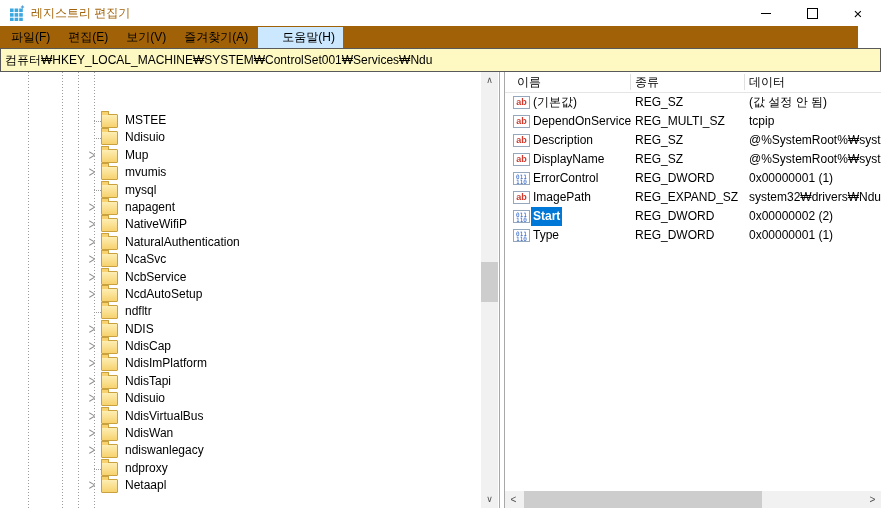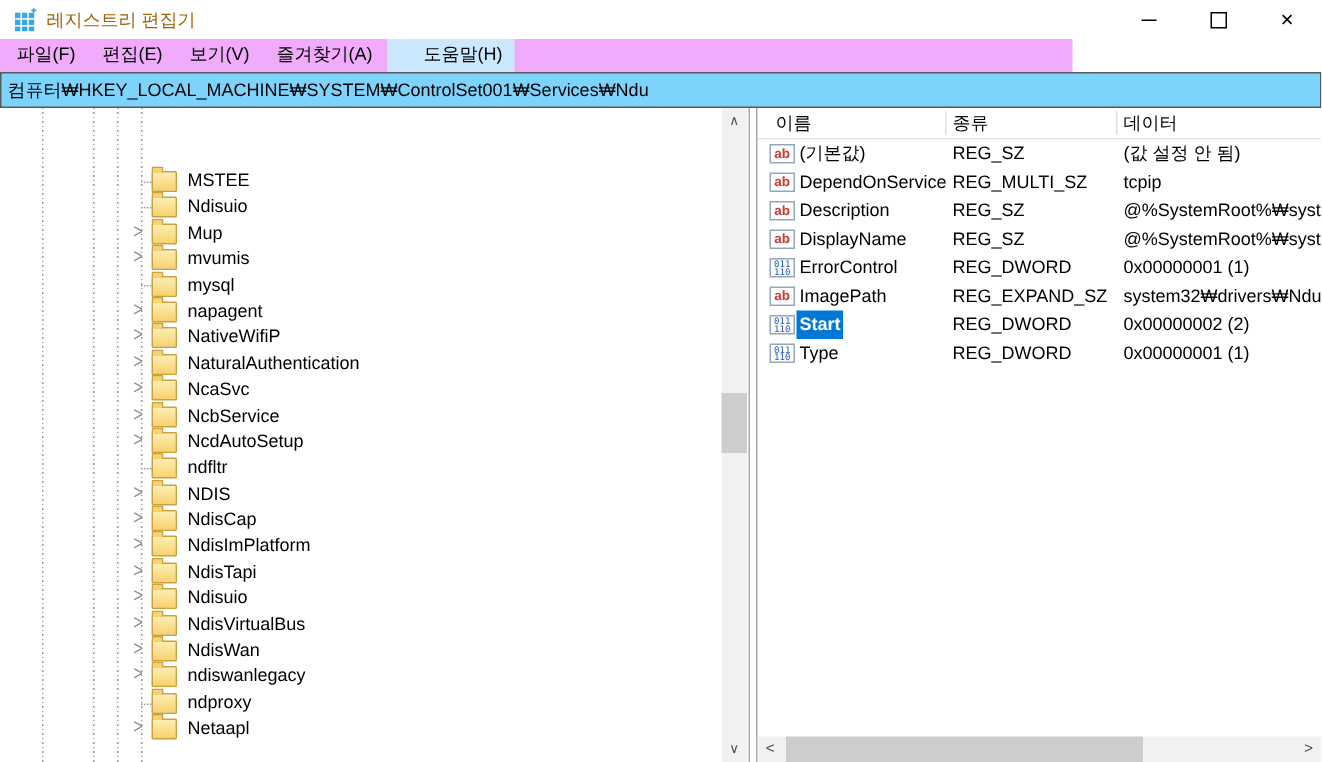--- a/index.html
+++ b/index.html
@@ -10,27 +10,27 @@
   .titlebar{position:absolute;left:0;top:0;width:881px;height:26px;background:#fff;display:flex;align-items:center;}
   .app-icon{width:16px;height:16px;margin:0 6px 0 9px;flex:0 0 auto;}
   .title-text{font-size:12px;color:#a16207;white-space:nowrap;}
   .caption-buttons{position:absolute;right:0;top:0;height:26px;display:flex;}
   .cap-btn{width:46px;height:26px;display:flex;align-items:center;justify-content:center;cursor:default;}
   .glyph-min{width:10px;height:1px;background:#000;}
   .glyph-max{width:9px;height:9px;border:1px solid #000;}
   .glyph-close{font-size:15px;line-height:15px;color:#000;}
 
   
-  .menubar{position:absolute;left:0;top:26px;width:715px;height:22px;background:#f0abfc;display:flex;padding-left:2px;box-sizing:border-box;}
+  .menubar{position:absolute;left:0;top:26px;width:858px;height:22px;background:#a16207;display:flex;align-items:center;padding-left:2px;box-sizing:border-box;}
   .menu-item{padding:2px 8px;margin:0 1px;white-space:nowrap;}
   .menu-item.hl{background:#cce8ff;padding-left:24px;}
 
   
   .addressbar{position:absolute;left:0;top:48px;width:881px;height:24px;box-sizing:border-box;}
-  .addressbar input{width:100%;height:100%;box-sizing:border-box;border:1px solid #595959;background:#7dd3fc;
+  .addressbar input{width:100%;height:100%;box-sizing:border-box;border:1px solid #595959;background:#fef9c3;
                     font-family:"Liberation Sans","DejaVu Sans",sans-serif;font-size:12px;padding:0 0 0 4px;outline:none;}
 
   
   .main{position:absolute;left:0;top:72px;width:881px;height:436px;display:flex;}
   .tree-panel{position:relative;width:500px;height:436px;box-sizing:border-box;border-right:1px solid #a8a8a8;background:#fff;overflow:hidden;}
   .splitter{width:4px;height:436px;background:#fff;}
   .values-panel{position:relative;flex:1;height:436px;box-sizing:border-box;border-left:1px solid #a8a8a8;background:#fff;overflow:hidden;}
 
   
   .tree-guides .guide{position:absolute;top:0;bottom:0;width:1px;

